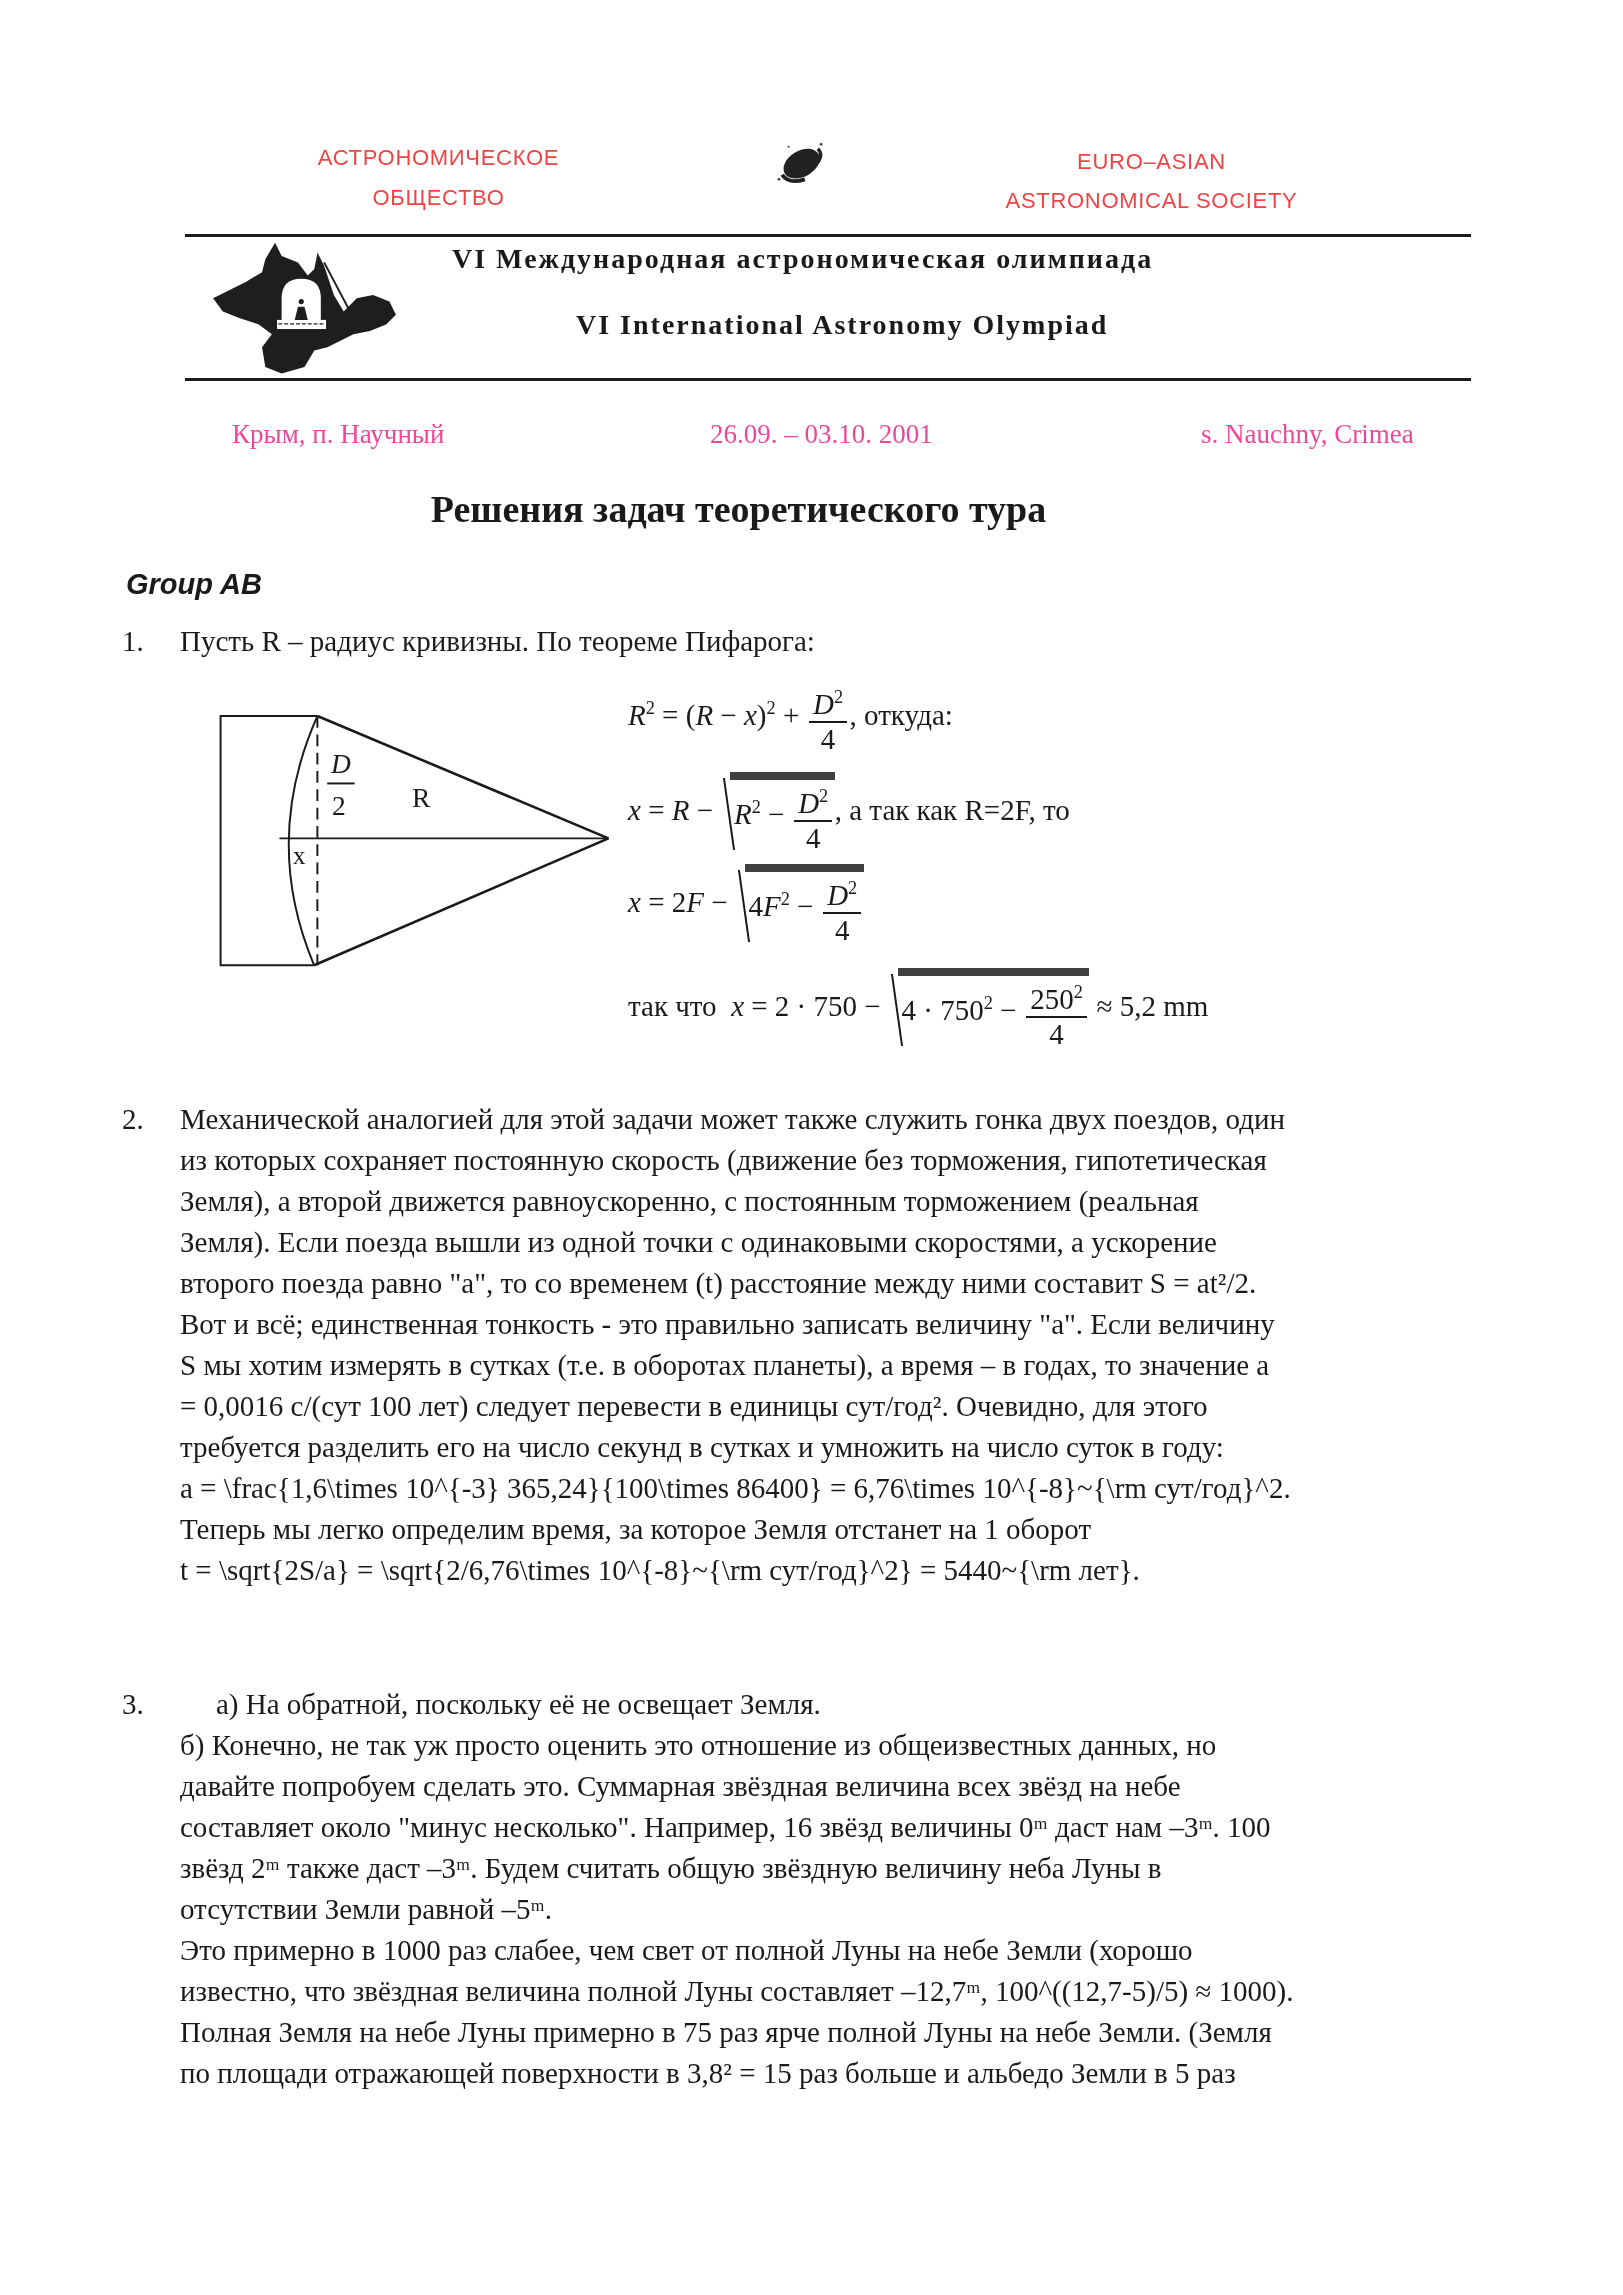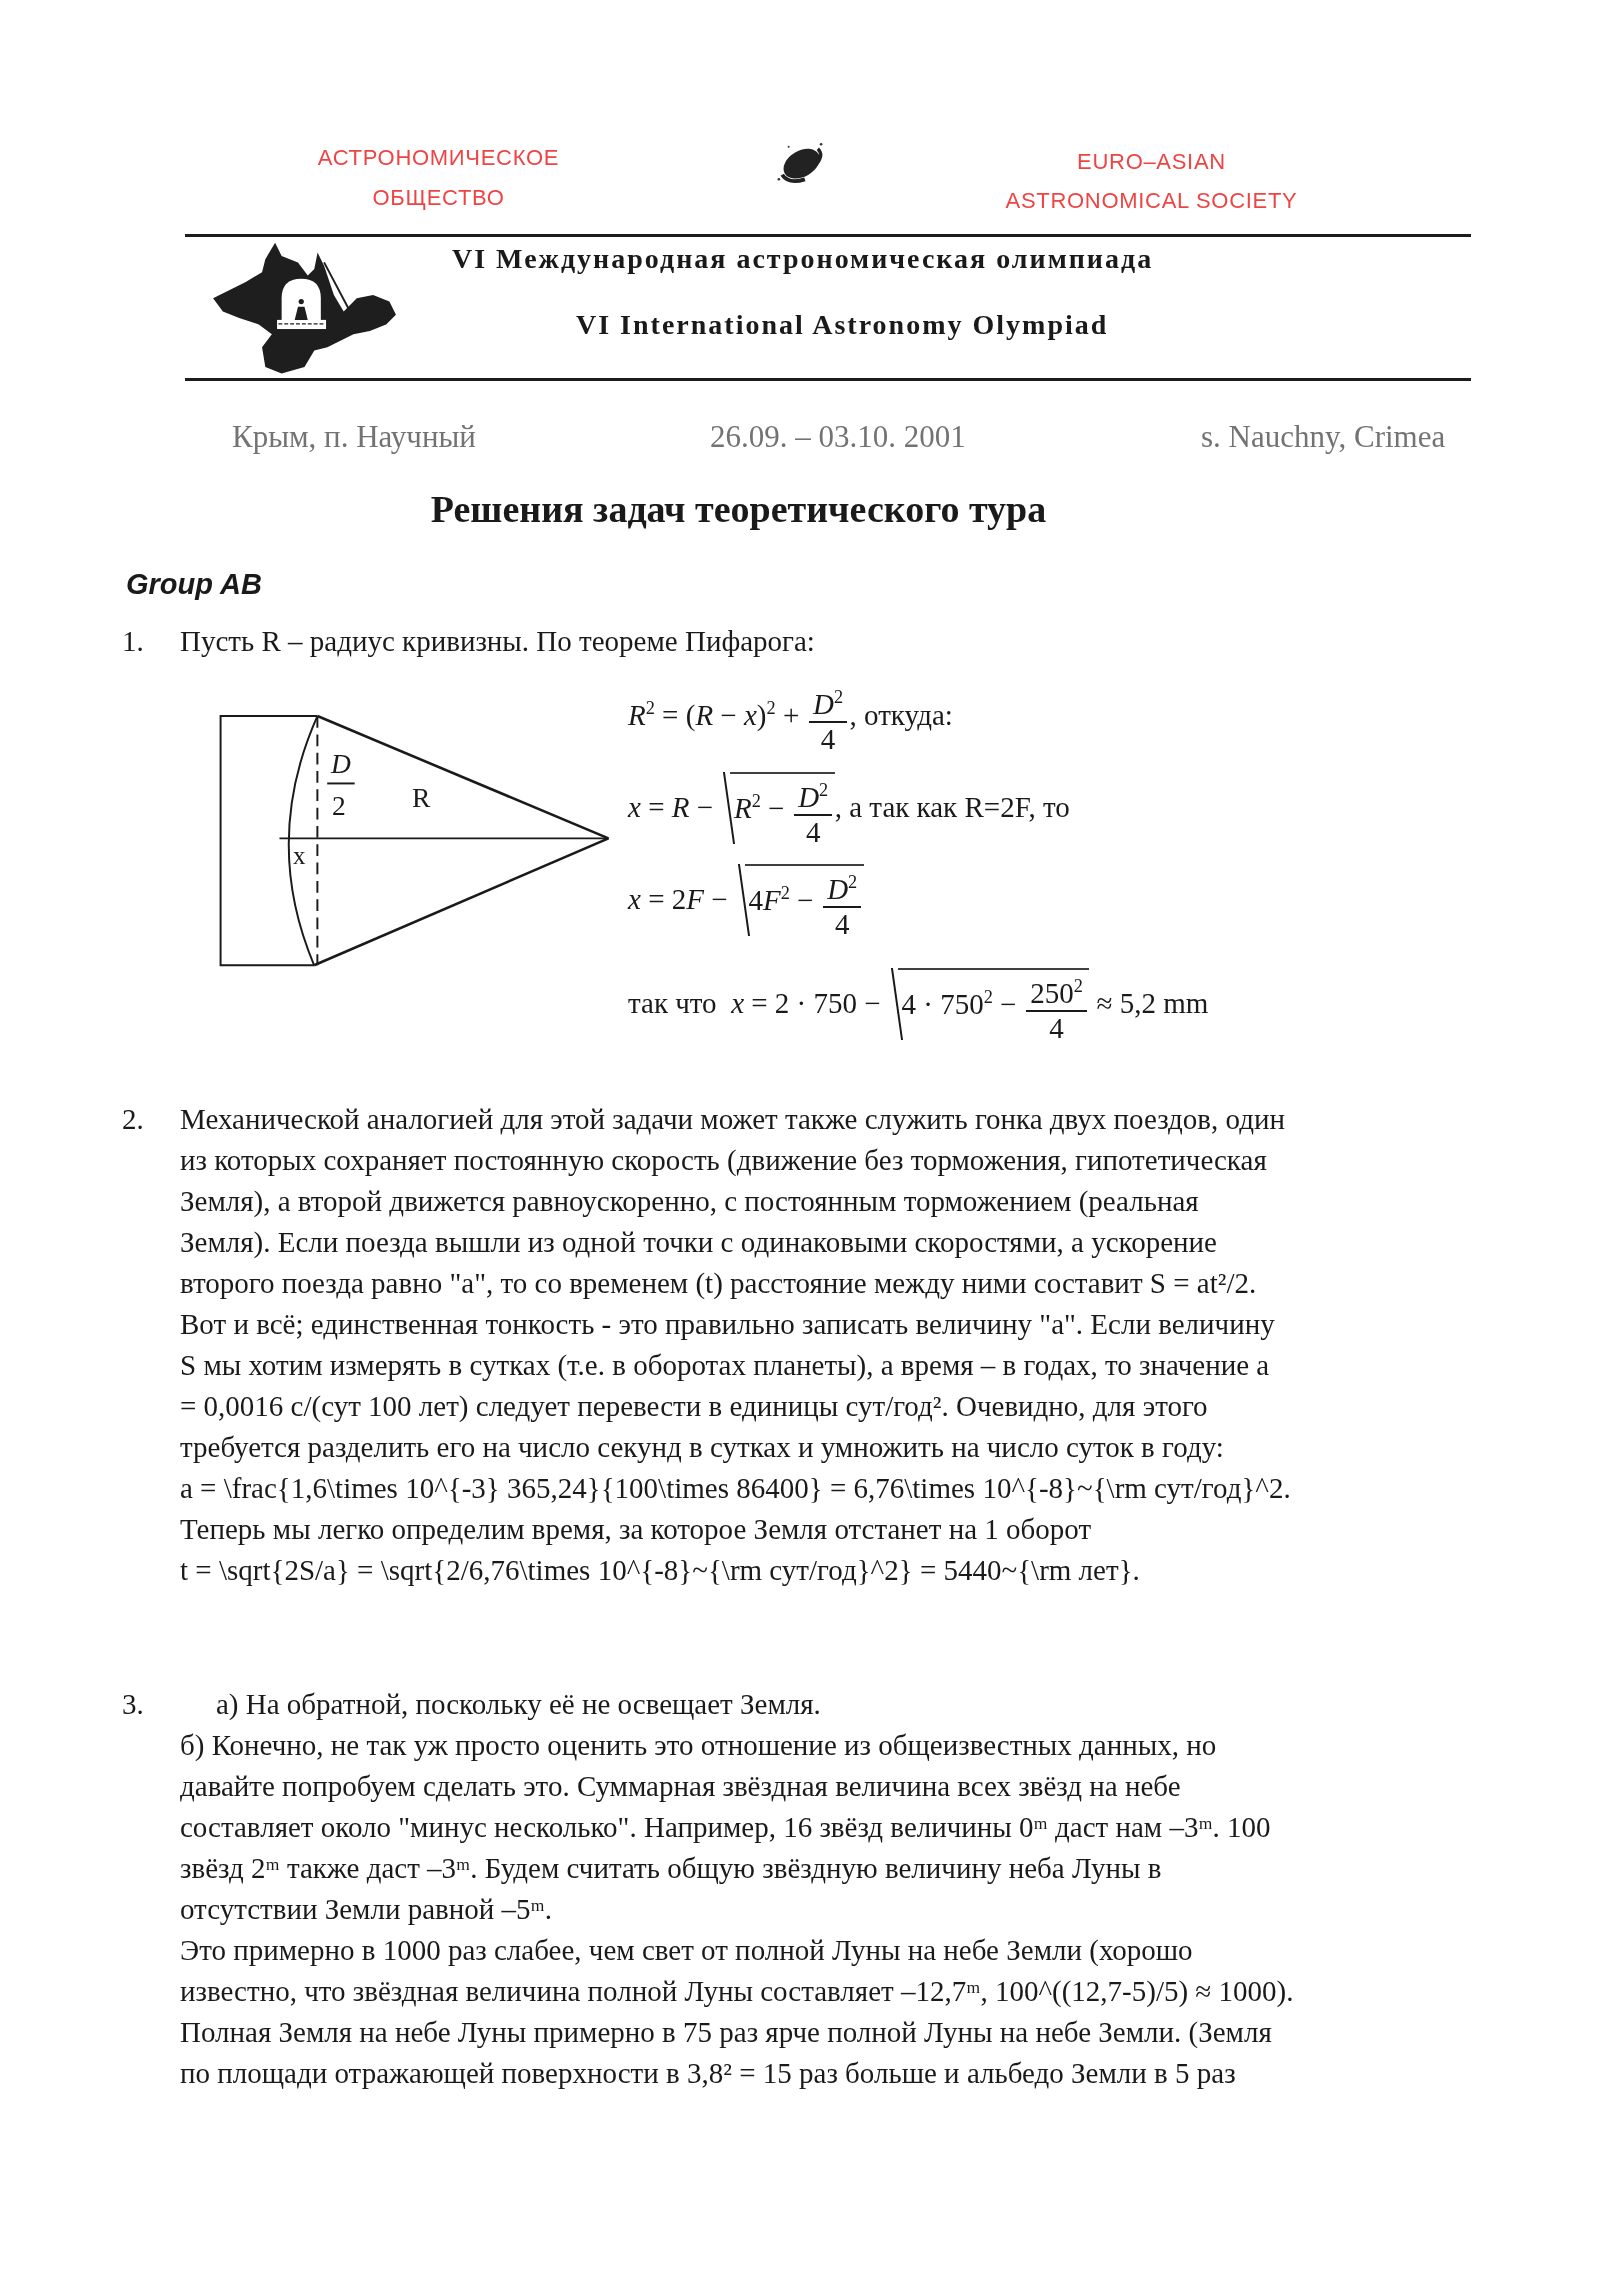--- a/index.html
+++ b/index.html
@@ -1,31 +1,31 @@
 <!DOCTYPE html>
 <html style="font-size:10.5px"><head>
 <meta charset="utf-8">
 <style>
   html, body { margin: 0; padding: 0; background: #ffffff; }
   body { width: 1623px; height: 2295px; position: relative; overflow: hidden; color: #1a1a1a; font-family: "Liberation Serif", serif; }
   .abs { position: absolute; }
   .hdr-sans { font-family: "Liberation Sans", sans-serif; font-size: 22px; letter-spacing: 0.7px; color: #ef4444; text-align: center; }
   .rule { position: absolute; left: 185px; width: 1286px; height: 3.3px; background: #1c1c1c; }
   .olymp { font-family: "Liberation Serif", serif; font-weight: bold; font-size: 28px; letter-spacing: 2px; color: #1a1a1a; white-space: nowrap; }
-  .loc { font-size: 31px; color: #737373; white-space: nowrap; }
+  .loc { font-size: 27px; color: #ec4899; white-space: nowrap; }
   .main-title { font-weight: bold; font-size: 38px; text-align: center; width: 1477px; left: 0; }
   .group { font-family: "Liberation Sans", sans-serif; font-weight: bold; font-style: italic; font-size: 29px; }
   .num { font-size: 29px; }
   .line { white-space: nowrap; font-size: 29px; }
   .fml { font-family: "Liberation Serif", serif; font-size: 29px; white-space: nowrap; }
   .fml i { font-style: italic; }
   .frac { display: inline-block; vertical-align: middle; text-align: center; margin: 0 2.6px; }
   .frac > span { display: block; line-height: 33px; }
   .frac .n { border-bottom: 2px solid #1a1a1a; padding: 0 3.9px; }
-  .sqrt { display: inline-block; vertical-align: middle; border-top: 2px solid #404040; padding-left: 3.9px; position: relative; margin-left: 17px; }
+  .sqrt { display: inline-block; vertical-align: middle; border-top: 8px solid #404040; padding-left: 3.9px; position: relative; margin-left: 17px; }
   .sqrt::before { content: ""; position: absolute; left: -15.7px; top: -2px; width: 14.4px; height: 72px; border-right: 2px solid #1a1a1a; transform: skewX(8deg); }
   sup { font-size: 18.3px; }
 </style>
 </head>
 <body>
 
 <div class="abs hdr-sans" style="left:288px; top:145px; width:301px;">АСТРОНОМИЧЕСКОЕ</div>
 <div class="abs hdr-sans" style="left:288px; top:185px; width:301px;">ОБЩЕСТВО</div>
 
 <div class="abs" style="left:769px; top:139px; width:62px; height:52px;">

